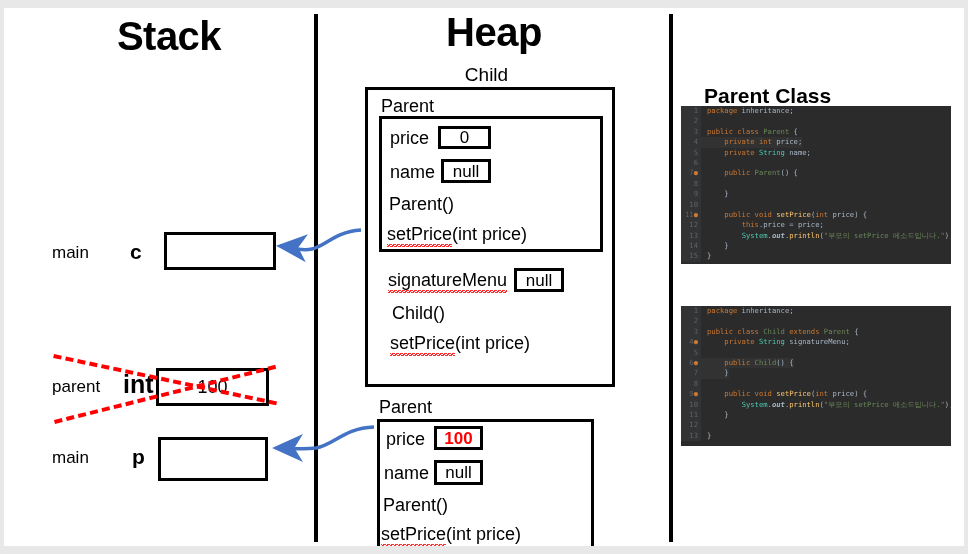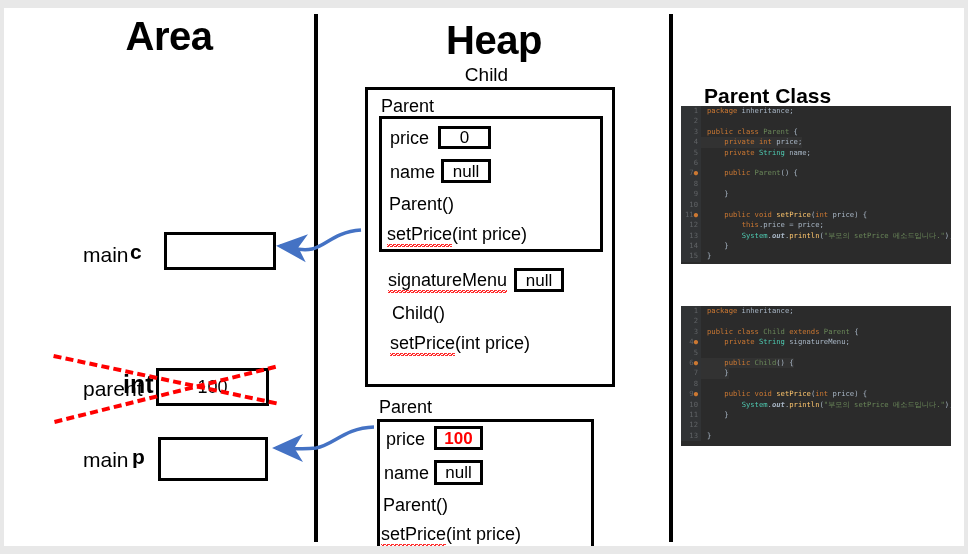--- a/index.html
+++ b/index.html
@@ -38,21 +38,21 @@
     font-size:21px;
     color:#000;
     white-space:nowrap;
   }
 
   
   .divider{background:#000;width:4px;}
 
   
   .frame-label{
-    font-size:21px;color:#000;white-space:nowrap;margin-left:31px;
+    font-size:17px;color:#000;white-space:nowrap;
   }
   .var-name{
     font-size:21px;font-weight:bold;color:#000;white-space:nowrap;
   }
   .slot{
     border:3px solid #000;
     background:#fff;
     box-sizing:border-box;
   }
   .slot-val{
@@ -137,23 +137,23 @@
   .gutmark{color:#cc7832;}
 
   
   svg.arrows{position:absolute;left:0;top:0;width:960px;height:538px;pointer-events:none;}
 </style>
 </head>
 <body>
 
 <div id="slide">
 
-  <div class="abs col-title" style="left:40px;top:6px;width:250px;">Area</div>
-
-  <div class="abs col-title" style="left:355px;top:10px;width:270px;">Heap</div>
+  <div class="abs col-title" style="left:40px;top:6px;width:250px;">Stack</div>
+
+  <div class="abs col-title" style="left:355px;top:2px;width:270px;">Heap</div>
 
 
   <div class="abs divider" style="left:310px;top:6px;height:528px;"></div>
   <div class="abs divider" style="left:665px;top:6px;height:528px;"></div>
 
   <div class="abs frame-label" style="left:48px;top:235px;">main</div>
   <div class="abs var-name" style="left:126px;top:232px;">c</div>
   <div class="abs slot" style="left:160px;top:224px;width:112px;height:38px;">
     <div class="slot-val" style="line-height:32px;"></div>
   </div>

